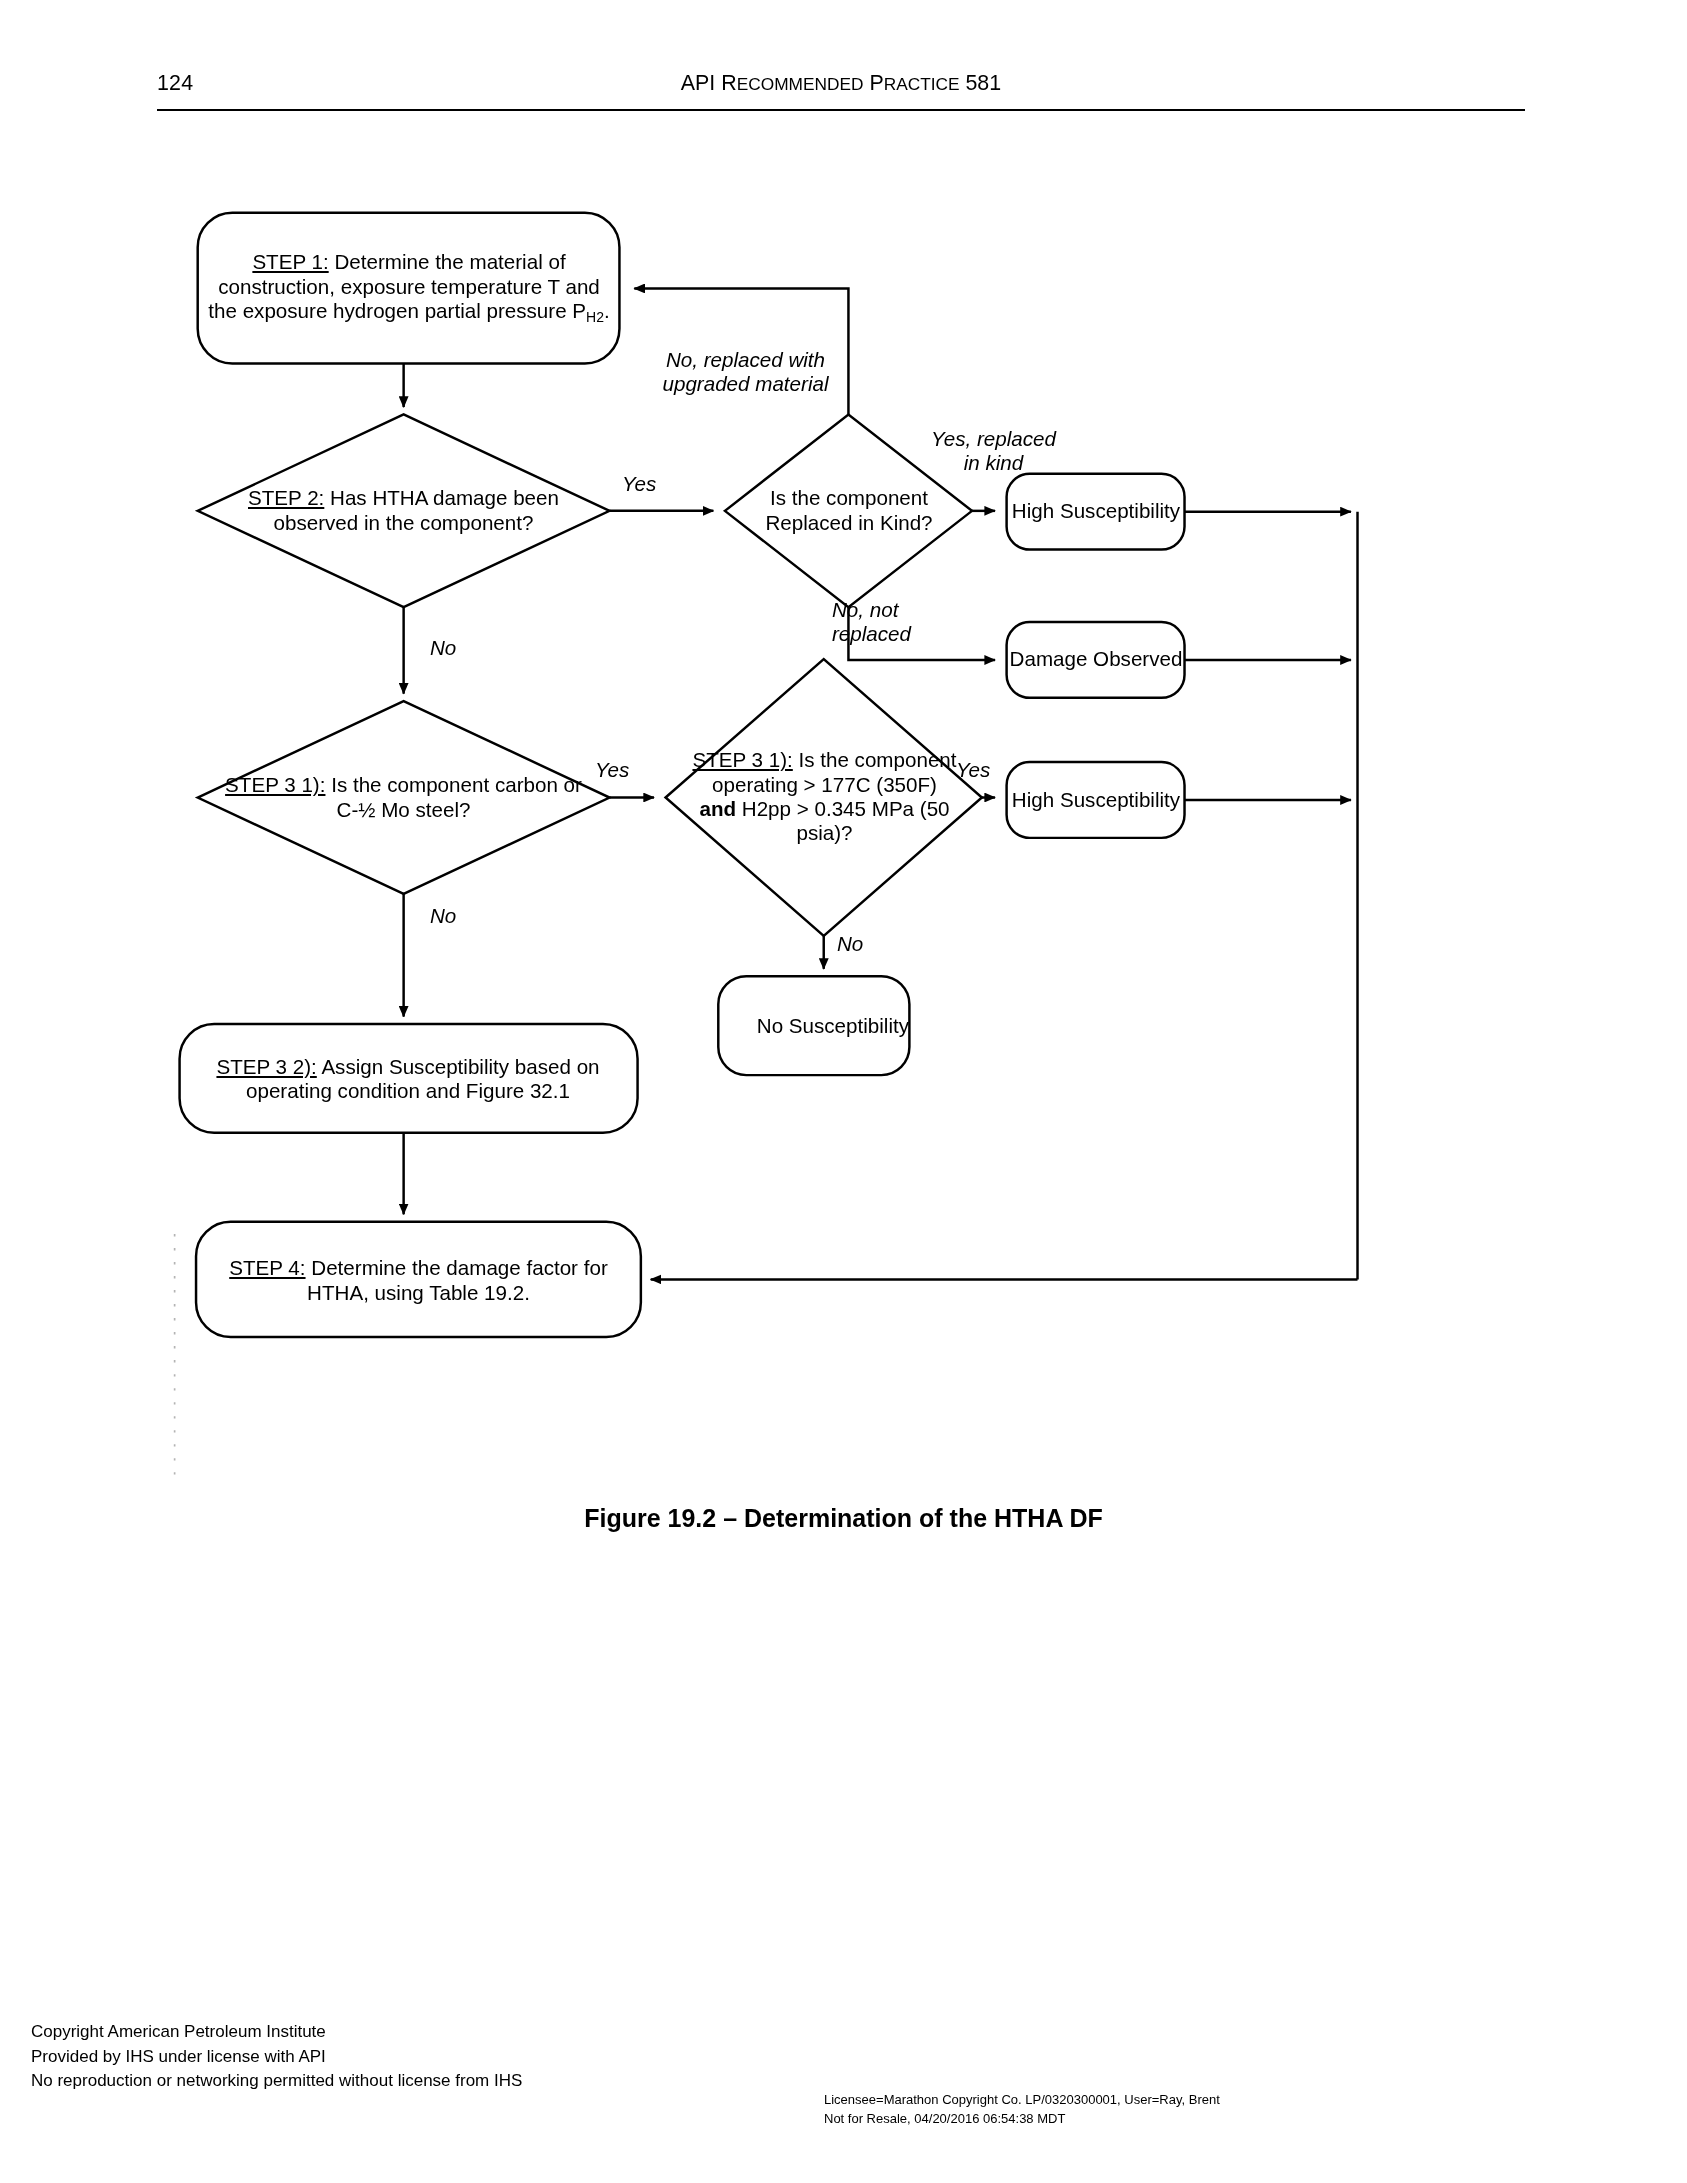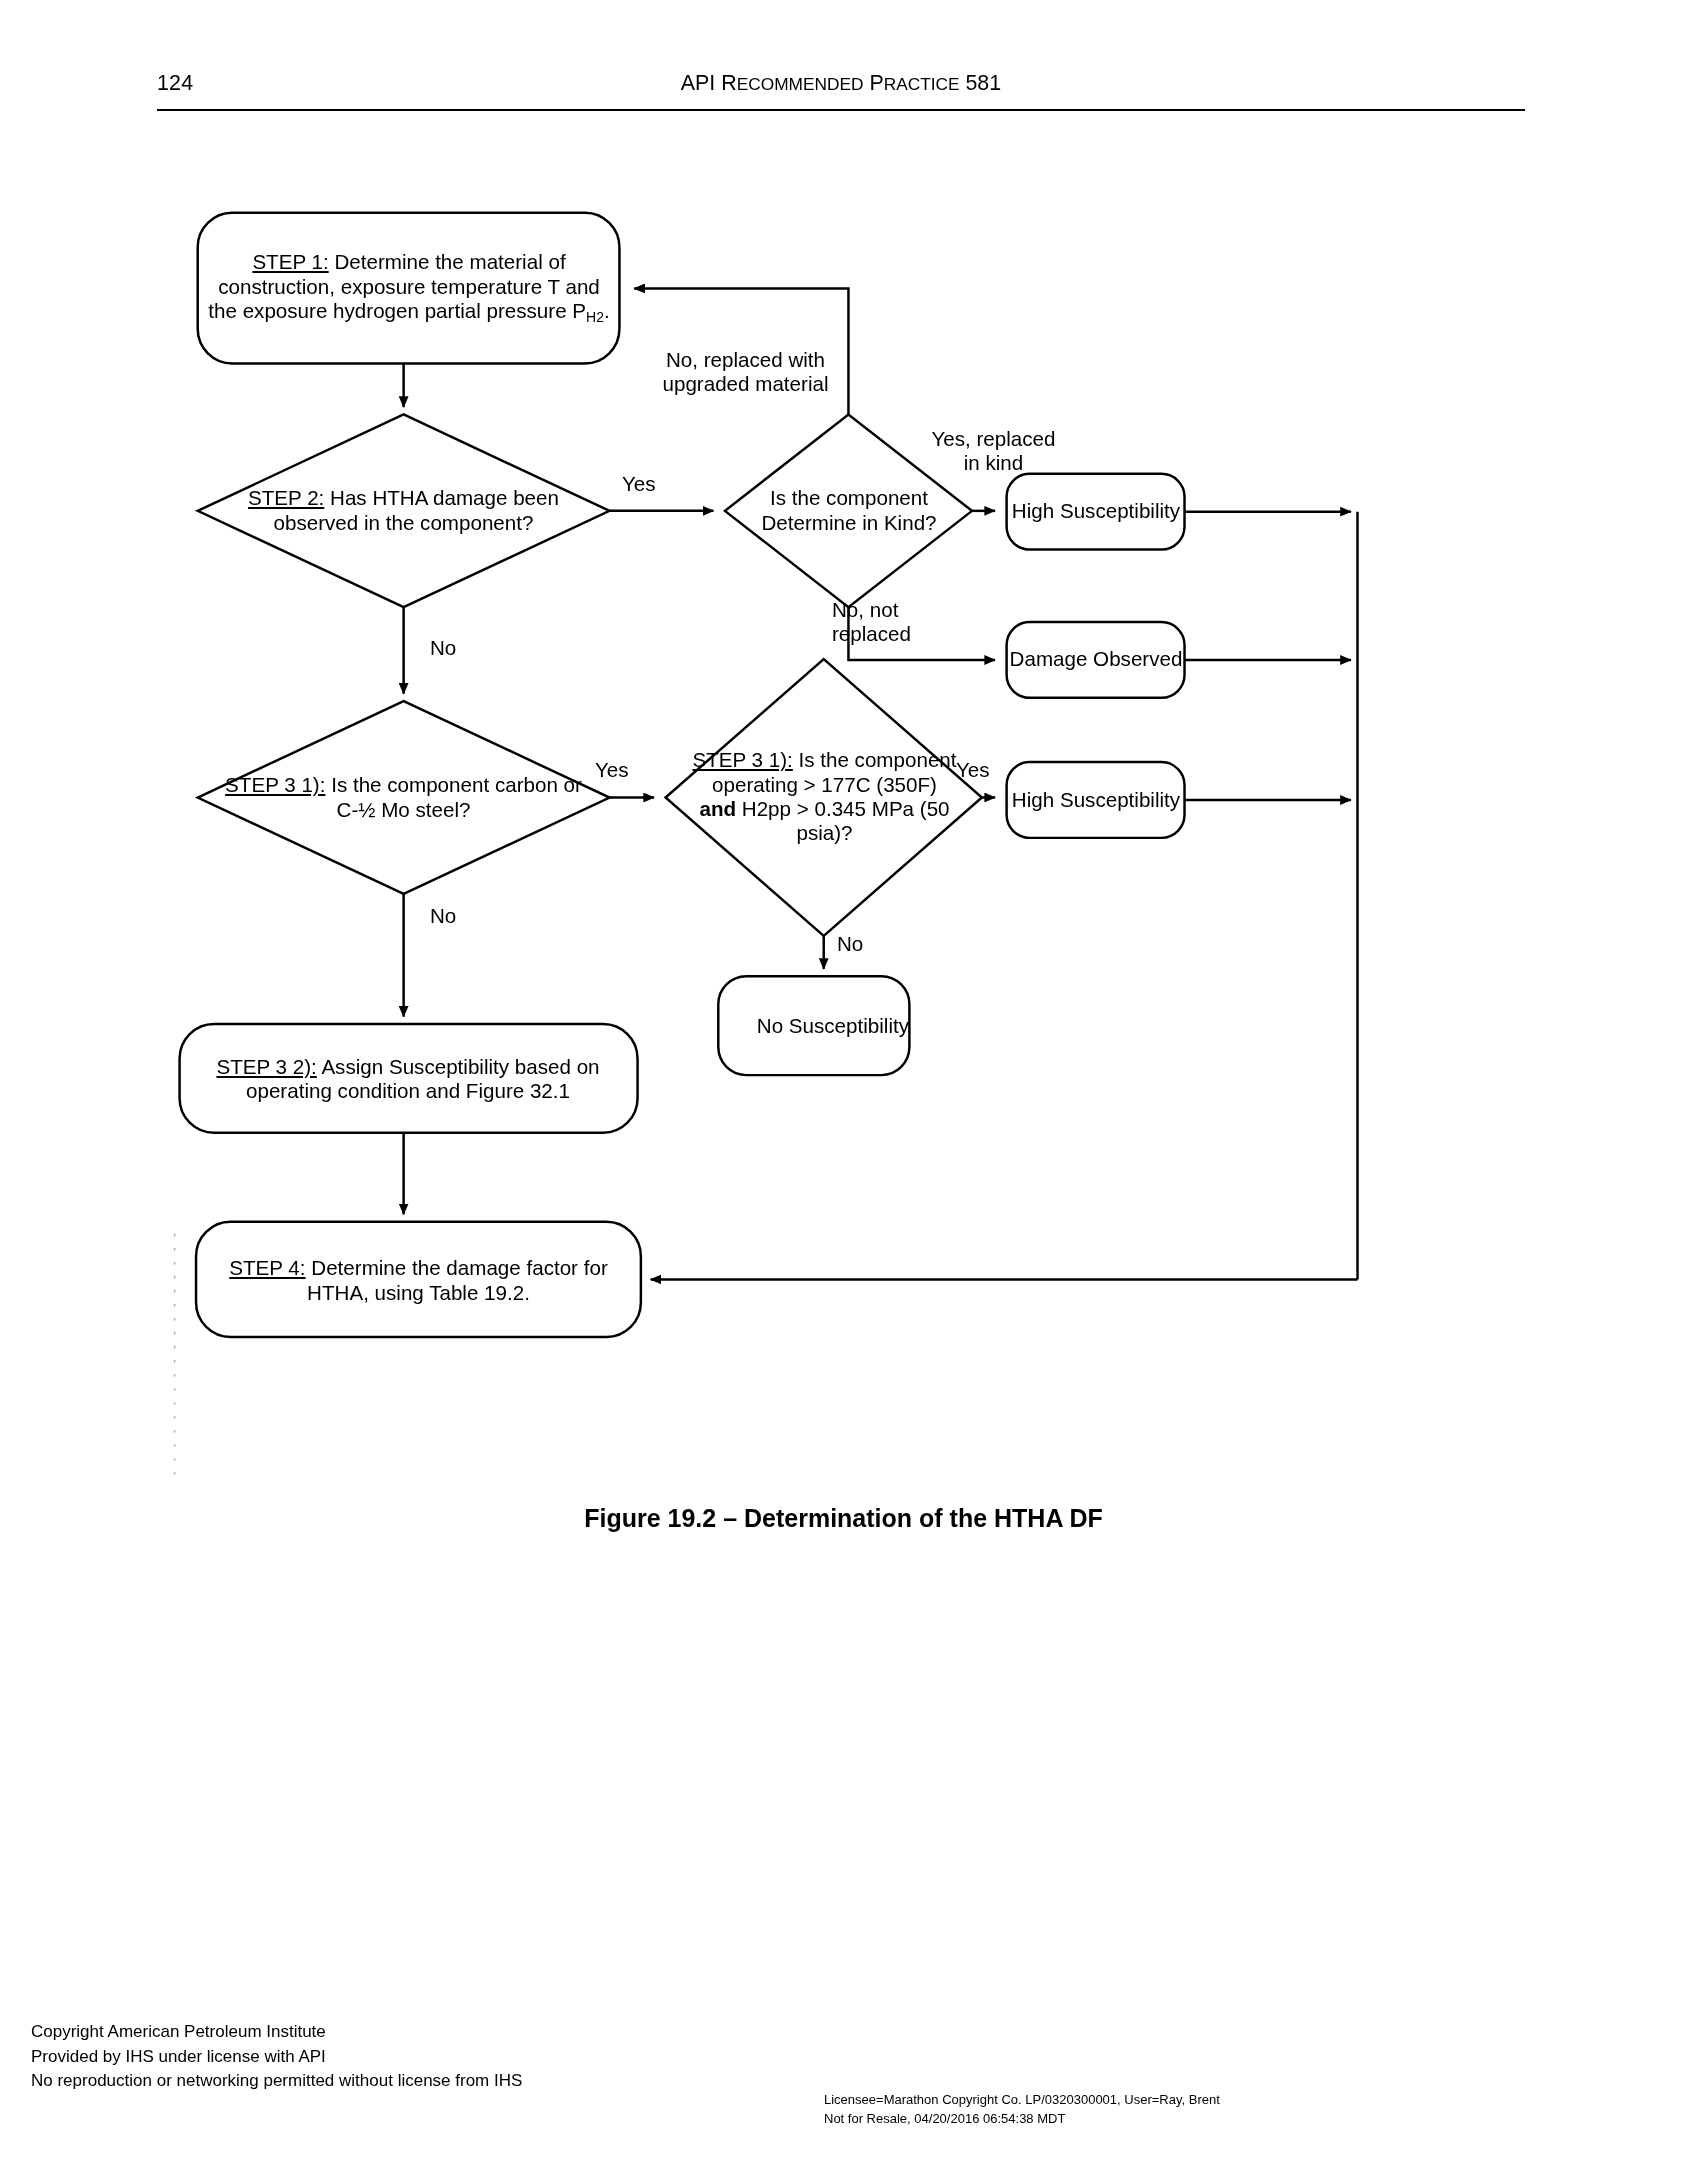--- a/index.html
+++ b/index.html
@@ -41,21 +41,21 @@
     display:flex;align-items:center;justify-content:center;
     pointer-events:none;
   }
   .node-text .inner{width:100%;}
   .u{text-decoration:underline;}
   .b{font-weight:bold;}
   sub{font-size:.68em;vertical-align:-0.28em;}
 
   .edge-label{
     position:absolute;font-size:20.6px;line-height:1.18;text-align:center;
-    color:#000;white-space:nowrap;
+    color:#000;white-space:nowrap;font-style:italic;
   }
   .edge-label.left{text-align:left;}
 
   
   #figure-caption{
     position:absolute;left:0;top:1504px;width:1687px;text-align:center;
     font-size:25px;font-weight:bold;
   }
 
   
@@ -137,21 +137,21 @@
 
     <div class="node-text" style="left:208px;top:216px;width:402px;height:144px;">
       <span class="inner"><span class="u">STEP 1:</span><span> Determine the material of construction, exposure temperature T and the exposure hydrogen partial pressure P</span><sub>H2</sub><span>.</span></span>
     </div>
 
     <div class="node-text" style="left:237px;top:457px;width:333px;height:107px;">
       <span class="inner"><span class="u">STEP 2:</span><span> Has HTHA damage been observed in the component?</span></span>
     </div>
 
     <div class="node-text" style="left:750px;top:451px;width:198px;height:119px;">
-      <span class="inner">Is the component Determine in Kind?</span>
+      <span class="inner">Is the component Replaced in Kind?</span>
     </div>
 
     <div class="node-text" style="left:1007px;top:476px;width:178px;height:71px;">
       <span class="inner">High Susceptibility</span>
     </div>
 
     <div class="node-text" style="left:1007px;top:624px;width:178px;height:71px;">
       <span class="inner">Damage Observed</span>
     </div>
 

